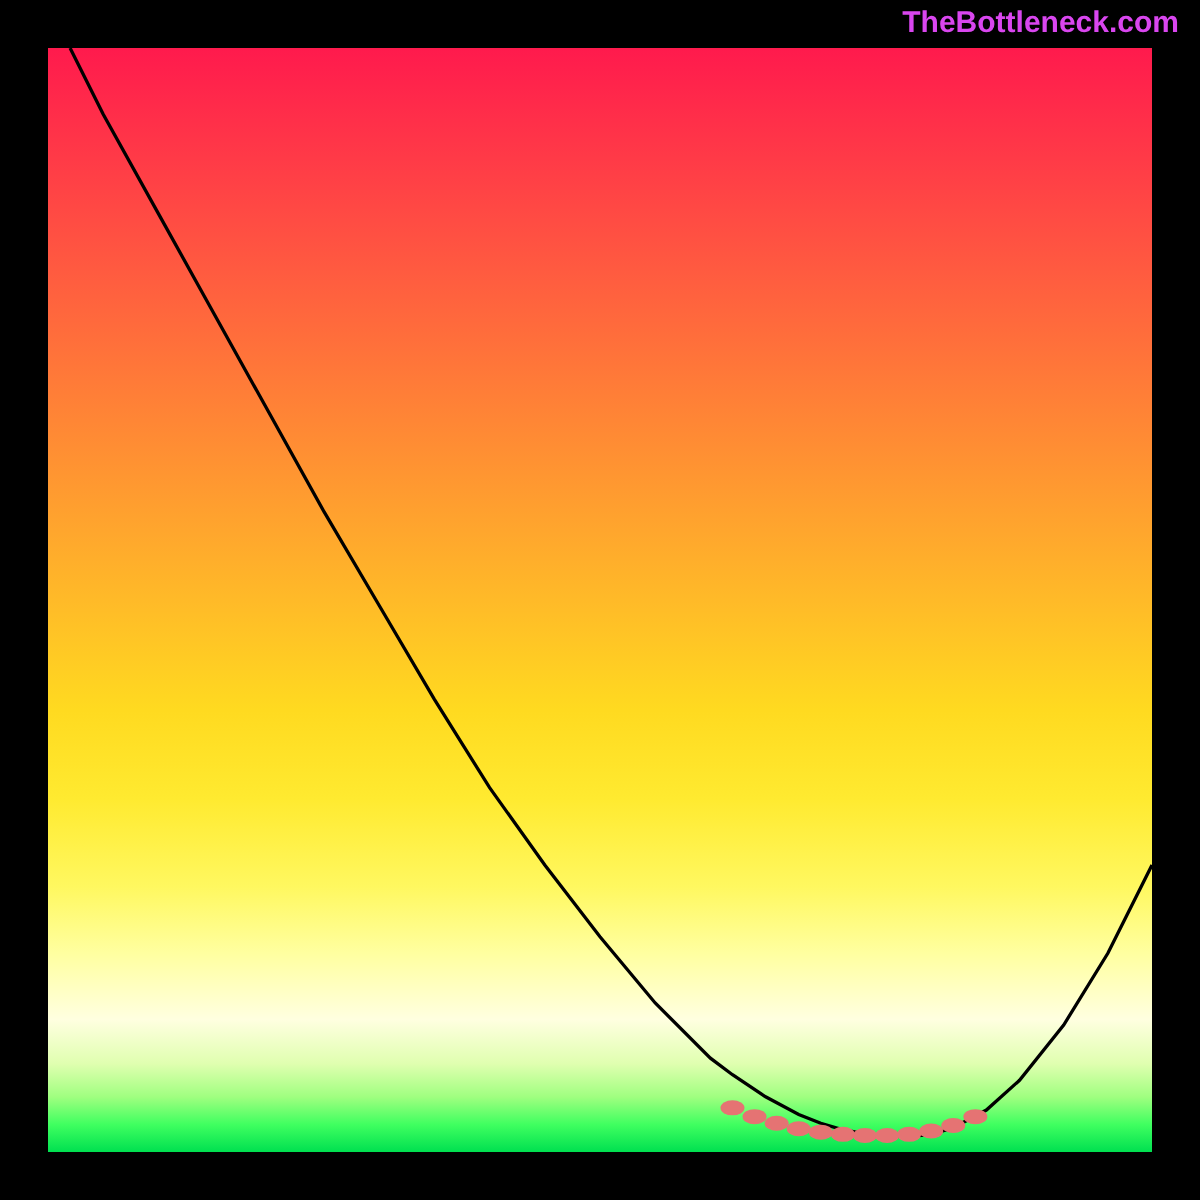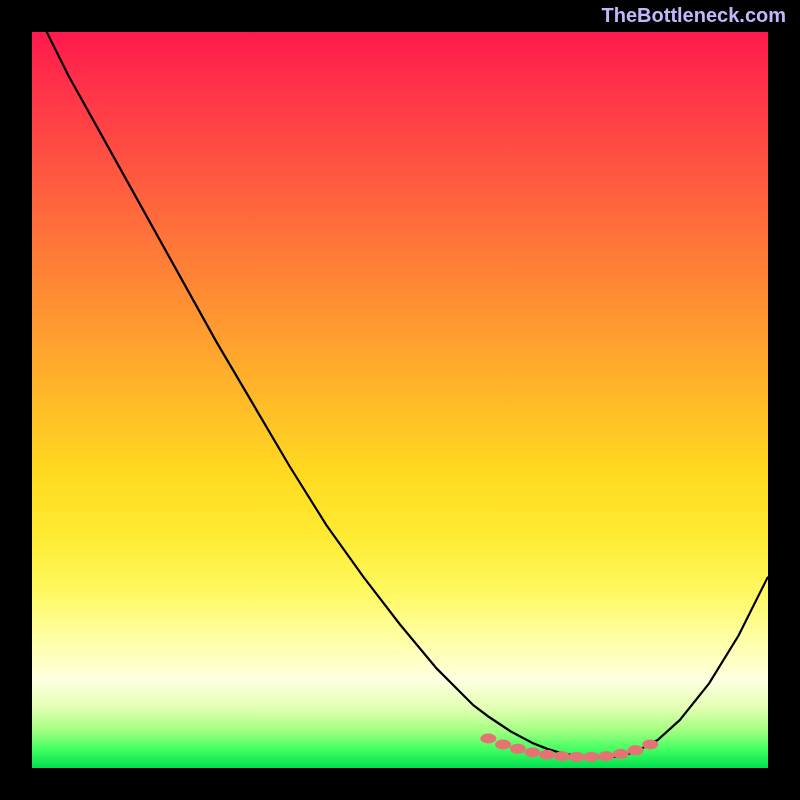--- a/index.html
+++ b/index.html
@@ -8,21 +8,21 @@
     height: 800px;
     background: #000;
     position: relative;
     font-family: Arial, sans-serif;
     overflow: hidden;
   }
   .watermark {
     position: absolute;
     top: 4px;
     right: 14px;
-    color: #c4b5fd;
+    color: #d946ef;
     font-size: 20px;
     font-weight: bold;
     z-index: 10;
   }
   .plot-area {
     position: absolute;
     left: 32px;
     top: 32px;
     width: 736px;
     height: 736px;

